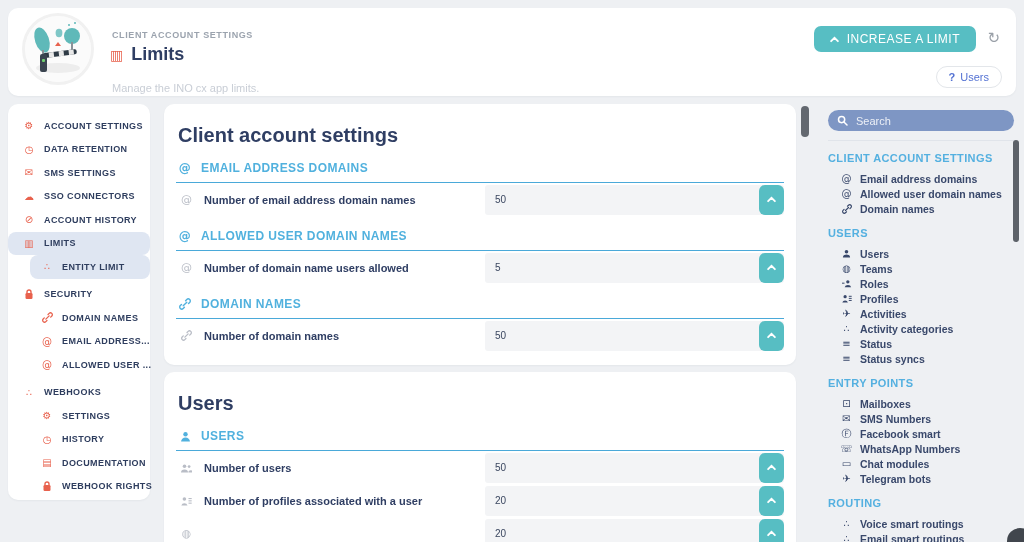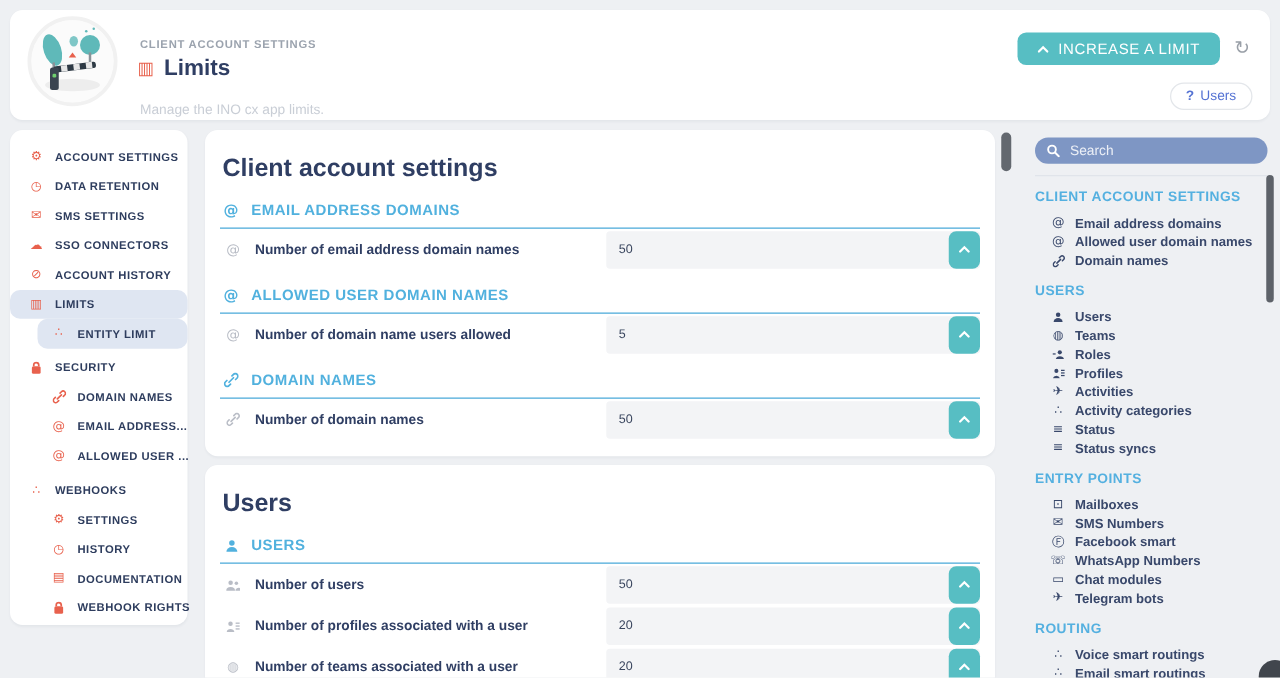--- a/index.html
+++ b/index.html
@@ -354,21 +354,20 @@
             <svg width="9" height="7" viewBox="0 0 8 6" fill="none" stroke="#fff" stroke-width="1.6" stroke-linecap="round">
                 <path d="M1 4.5 L4 1.5 L7 4.5"></path>
               </svg>
           </button>
         </div>
       </div>
 
       <div class="row">
         <div class="row-label">
           <span class="ic">◍</span>
-          <span class="txt">Number of teams associated with a user</span>
         </div>
         <div class="row-value">
           <span>20</span>
           <button class="stepper">
             <svg width="9" height="7" viewBox="0 0 8 6" fill="none" stroke="#fff" stroke-width="1.6" stroke-linecap="round">
                 <path d="M1 4.5 L4 1.5 L7 4.5"></path>
               </svg>
           </button>
         </div>
       </div>

